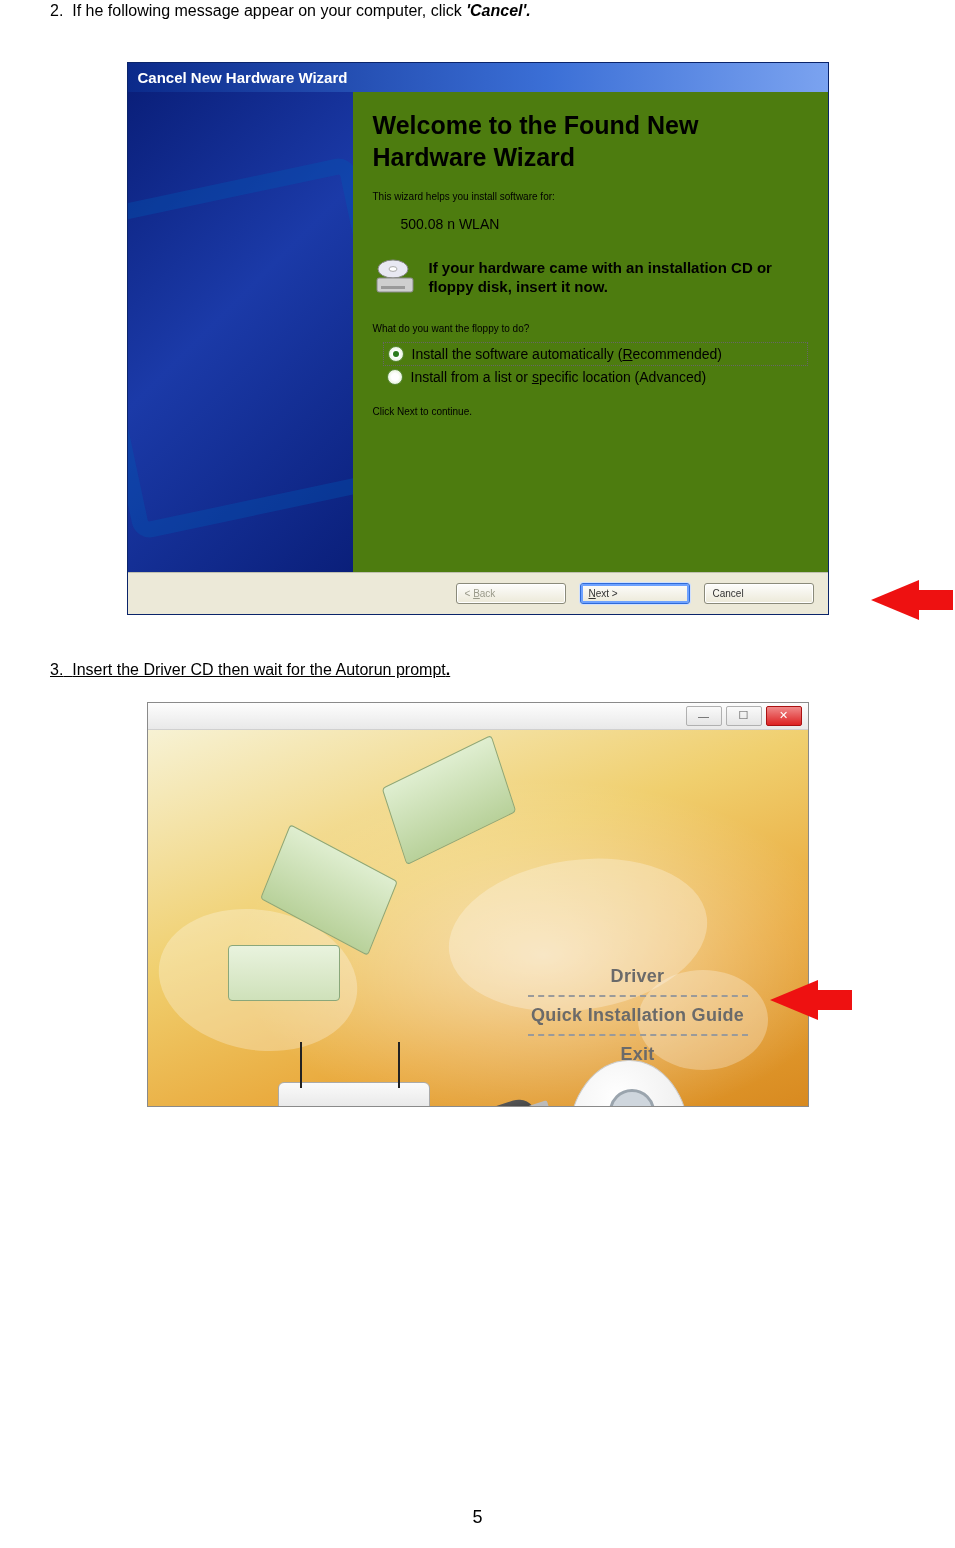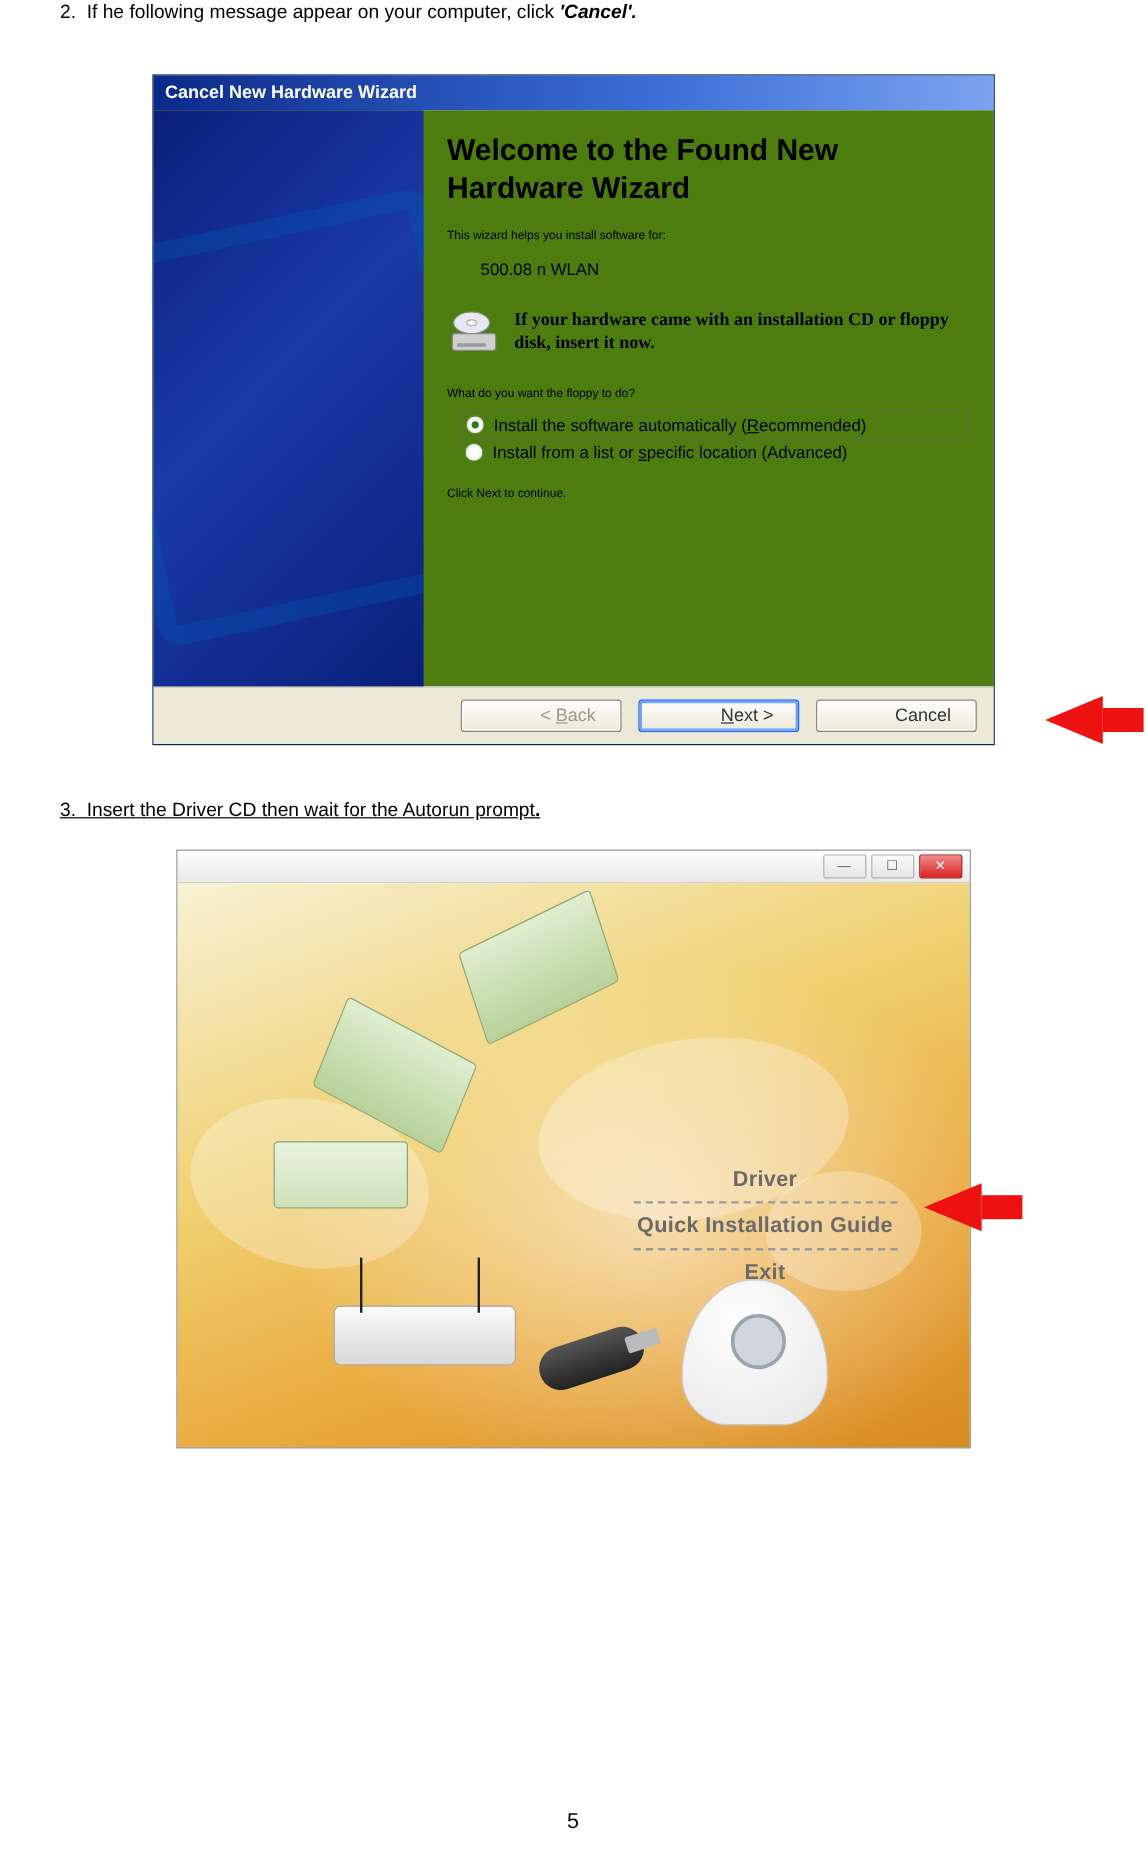--- a/index.html
+++ b/index.html
@@ -77,21 +77,21 @@
   .wizard-main h1 {
     font-family: "Franklin Gothic Medium", "Arial Black", Arial, sans-serif;
     font-weight: bold;
     font-size: 25px;
     margin: 0 0 18px 0;
     line-height: 1.25;
   }
   .wizard-main p { margin: 8px 0; font-size: 10px; }
   .device-name { margin: 14px 0 26px 28px; }
 
-  .cd-row { display:flex; gap:12px; align-items:flex-start; margin: 14px 0 26px 0; font-family: Liberation Serif, serif; }
+  .cd-row { display:flex; gap:12px; align-items:flex-start; margin: 14px 0 26px 0; }
   .cd-icon { width:44px; height:38px; flex:0 0 auto; }
   .cd-text { font-weight: bold; font-size: 15px; line-height:1.3; }
 
   .radio-group { margin: 8px 0 18px 10px; }
   .radio-row { display:flex; align-items:center; gap:8px; padding:3px 4px; font-size:14px; }
   .radio-row.sel { border:1px dotted #666; }
   .radio {
     width:14px;height:14px;border-radius:50%;
     border:1px solid #5a8a3a;background:radial-gradient(circle,#fff 35%,#d6e9c6 100%);
     display:inline-flex;align-items:center;justify-content:center;flex:0 0 auto;
@@ -102,26 +102,26 @@
   .wizard-footer {
     background:#ece9d8;
     border-top:1px solid #c0c0b0;
     padding:10px 14px;
     display:flex;
     justify-content:flex-end;
     gap:14px;
   }
   .win-btn {
     min-width:92px;
-    padding:4px 20px;
+    padding:4px 8px;
     border:1px solid #8a8a7a;
     border-radius:3px;
     background:linear-gradient(#fdfdfc,#ece9d8);
-    font-size:15px;
-    text-align:right;
+    font-size:10px;
+    text-align:left;
     color:#333;
     box-shadow: inset 0 0 0 1px #fff;
   }
   .win-btn.disabled{ color:#9a9a8a; }
   .win-btn.primary{
     border:1px solid #2e6bd8;
     box-shadow: inset 0 0 0 2px #6ea2ff, 0 0 0 1px #cfe0ff;
   }
 
   .arrow {
@@ -149,21 +149,21 @@
   .autorun-chrome{
     height:26px;
     display:flex;justify-content:flex-end;align-items:center;
     padding:0 6px;gap:4px;
     border-bottom:1px solid #d0d0d0;
     background:linear-gradient(#fdfdfd,#e9e9e9);
   }
   .chrome-btn{width:34px;height:18px;border:1px solid #b0b0b0;border-radius:2px;background:linear-gradient(#fafafa,#e5e5e5);display:flex;align-items:center;justify-content:center;font-size:11px;color:#555;}
   .chrome-btn.close{background:linear-gradient(#f08a8a,#d22);color:#fff;border-color:#a11;}
   .autorun-body{
-    height:470px;
+    height:376px;
     position:relative;
     background:
       radial-gradient(ellipse at 60% 60%, rgba(255,255,255,.55), rgba(255,255,255,0) 55%),
       linear-gradient(160deg,#f7f2d4 0%, #f0cf6e 40%, #e9a83b 70%, #d88a20 100%);
     overflow:hidden;
   }
   
   .map-blob{position:absolute;background:rgba(255,255,255,.28);border-radius:50%;}
   .mb1{width:260px;height:150px;left:300px;top:130px;transform:rotate(-8deg);}
   .mb2{width:200px;height:140px;left:10px;top:180px;transform:rotate(10deg);}

